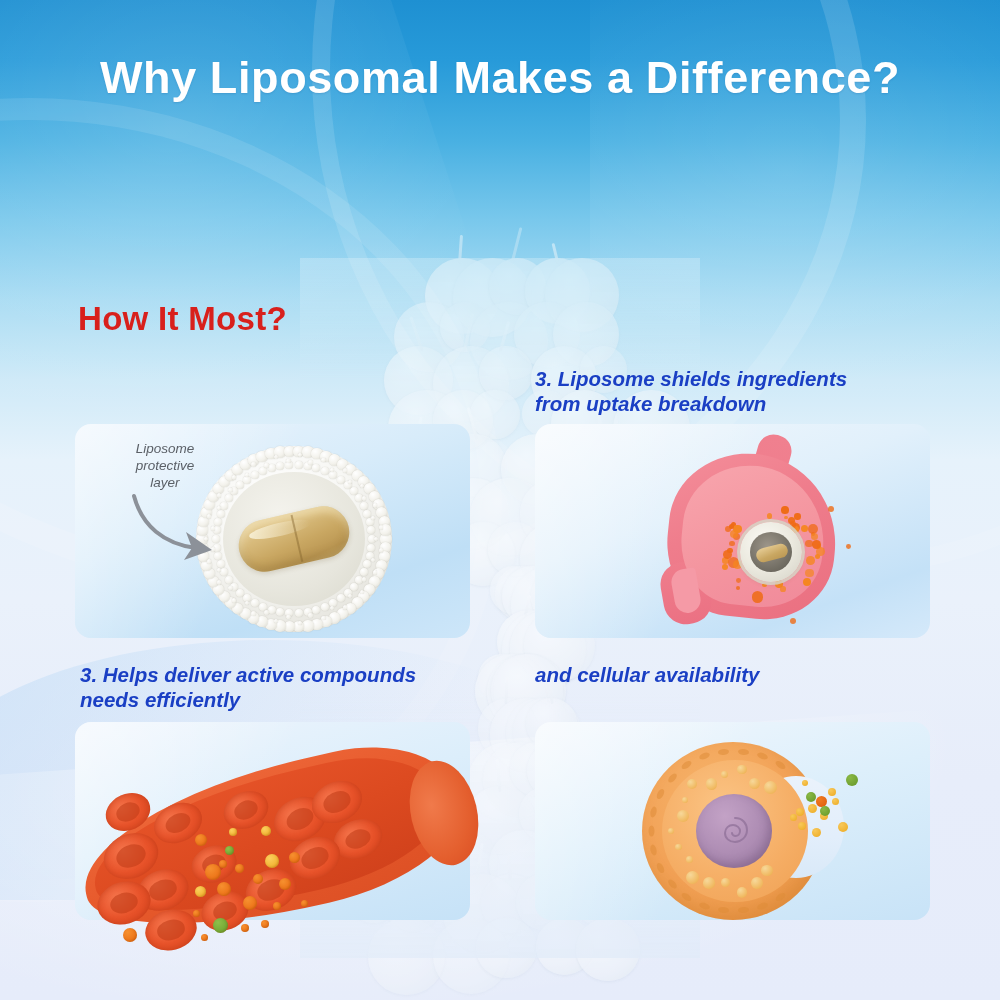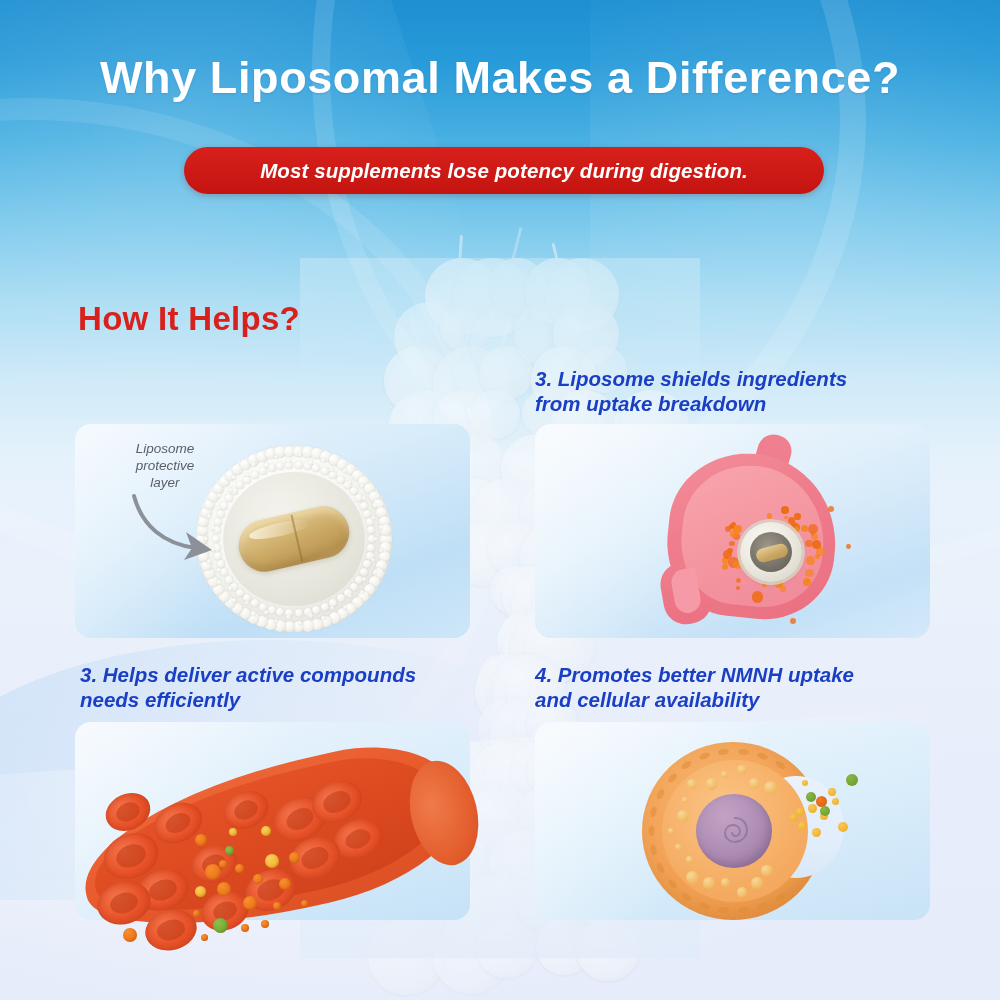--- a/index.html
+++ b/index.html
@@ -297,26 +297,23 @@
       <div class="mol-blob" style="left: 67.9695px; top: 660px; width: 77.4692px; height: 77.4692px; opacity: 0.65;"></div>
       <div class="mol-blob" style="left: 133.134px; top: 660px; width: 76.2151px; height: 76.2151px; opacity: 0.58;"></div>
       <div class="mol-blob" style="left: 176.074px; top: 660px; width: 60.4841px; height: 60.4841px; opacity: 0.73;"></div>
       <div class="mol-blob" style="left: 236.347px; top: 660px; width: 56.9284px; height: 56.9284px; opacity: 0.92;"></div>
       <div class="mol-blob" style="left: 276.343px; top: 660px; width: 63.2064px; height: 63.2064px; opacity: 0.92;"></div>
       <div style="position: absolute; inset: 0px; background: linear-gradient(rgba(255, 255, 255, 0.45) 0%, rgba(255, 255, 255, 0) 18%, rgba(255, 255, 255, 0) 62%, rgba(220, 234, 248, 0.75) 100%);"></div>
     </div>
 
   <div class="headline">Why Liposomal Makes a Difference?</div>
 
-  <div class="banner">
-    <span>Most supplements lose potency during digestion.</span>
-  </div>
-
-
-  <div class="howtitle">How It Helps?</div>
+
+
+  <div class="howtitle">How It Most?</div>
 
   <div class="panel p1">
     <div class="glass"></div>
   </div>
 
   <div class="lipo-wrap">
     <div class="lipo-outer"></div>
     <div class="lipo-core"></div>
     <div id="lipo-beads">
         <div class="bead" style="left: 184.4px; top: 87.4px; width: 11.2px; height: 11.2px;"></div>
@@ -684,17 +681,16 @@
         <div class="granule" style="left: 220px; top: 70px; width: 10px; height: 10px; border-radius: 50%; background: radial-gradient(circle at 34% 30%, rgb(138, 184, 69), rgb(106, 156, 44) 85%);"></div>
         <div class="granule" style="left: 198px; top: 86px; width: 8px; height: 8px; border-radius: 50%; background: radial-gradient(circle at 34% 30%, rgb(248, 200, 90), rgb(238, 174, 41) 85%);"></div>
         <div class="granule" style="left: 212px; top: 92px; width: 9px; height: 9px; border-radius: 50%; background: radial-gradient(circle at 34% 30%, rgb(248, 200, 90), rgb(238, 174, 41) 85%);"></div>
         <div class="granule" style="left: 190px; top: 78px; width: 7px; height: 7px; border-radius: 50%; background: radial-gradient(circle at 34% 30%, rgb(248, 200, 90), rgb(238, 174, 41) 85%);"></div>
         <div class="granule" style="left: 232px; top: 62px; width: 7px; height: 7px; border-radius: 50%; background: radial-gradient(circle at 34% 30%, rgb(248, 200, 90), rgb(238, 174, 41) 85%);"></div>
         <div class="granule" style="left: 202px; top: 44px; width: 6px; height: 6px; border-radius: 50%; background: radial-gradient(circle at 34% 30%, rgb(248, 200, 90), rgb(238, 174, 41) 85%);"></div>
       </div>
   </div>
 
   <div class="cap cap4">
-    <div>4. Promotes better NMNH uptake</div>
     <div>and cellular availability</div>
   </div>
 
 </div>
 
 </body></html>

